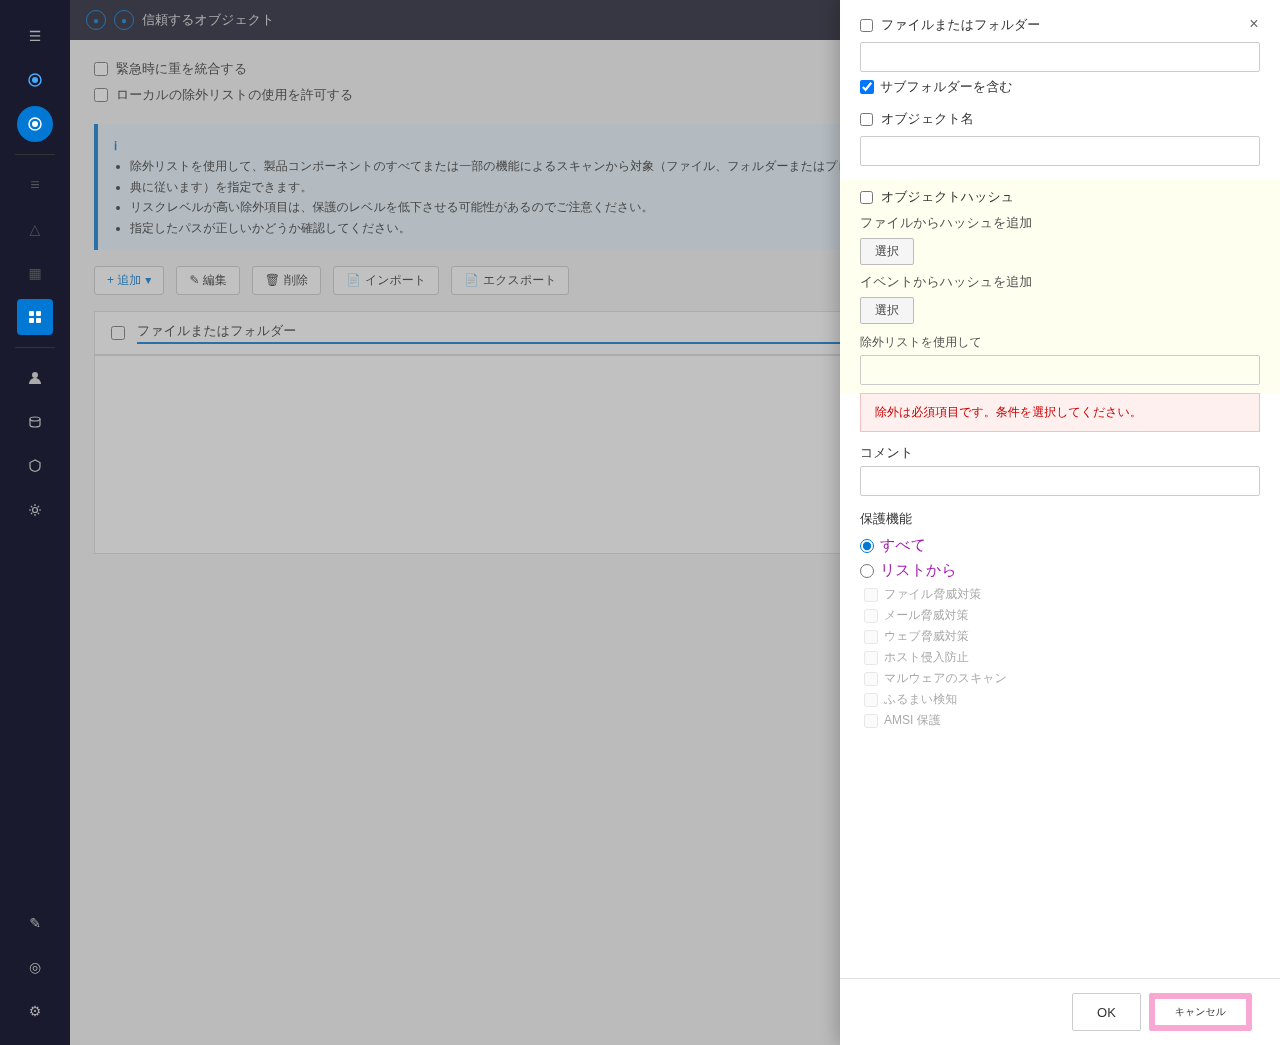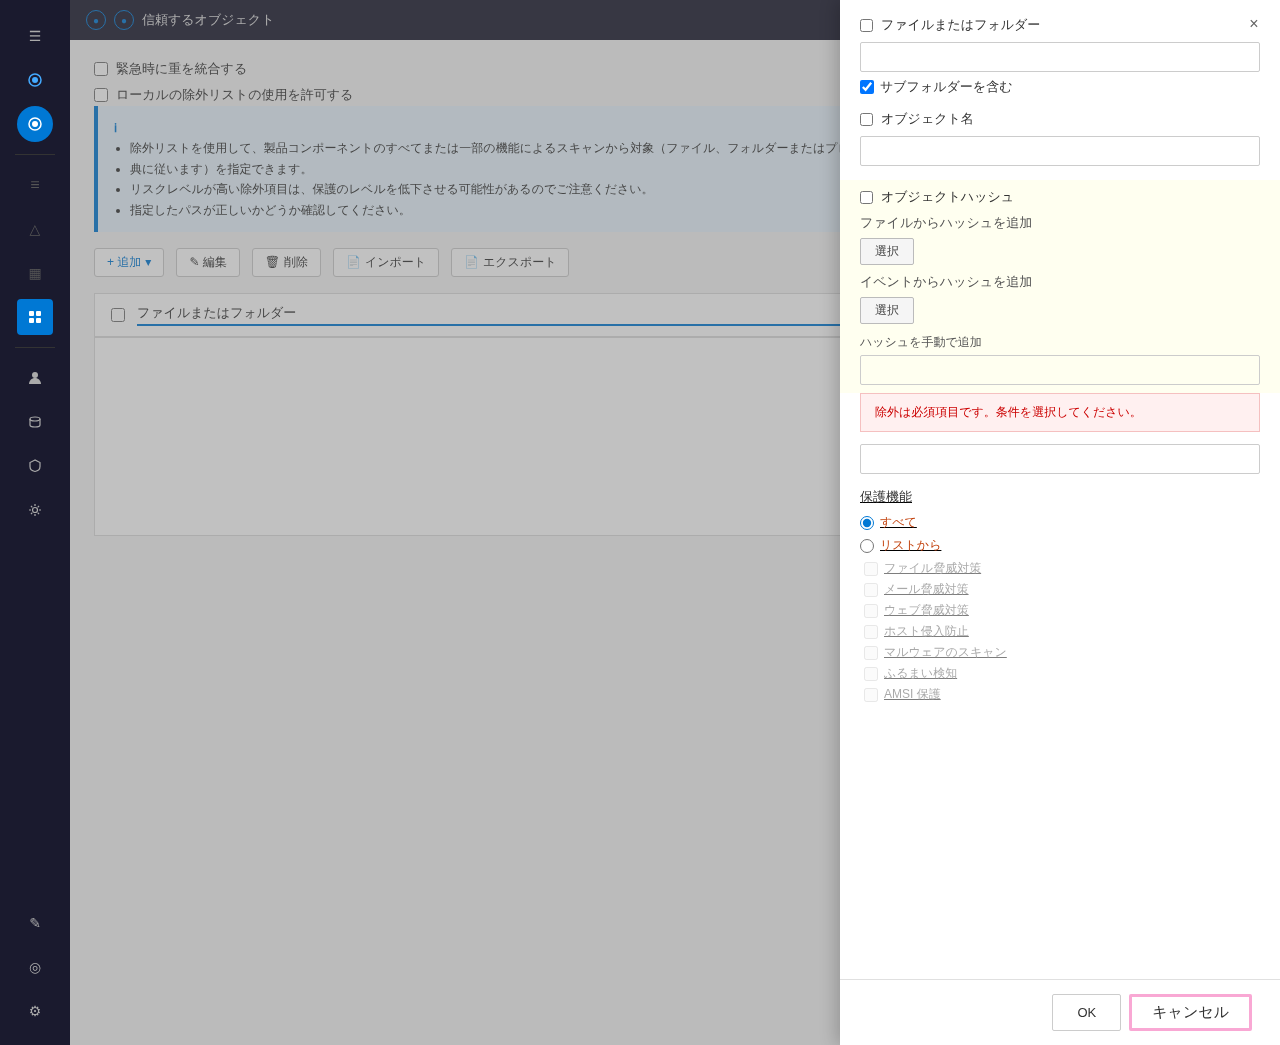--- a/index.html
+++ b/index.html
@@ -99,21 +99,21 @@
 
     
     .page-body {
       padding: 20px 24px;
       background: #f5f5f5;
       height: calc(100% - 40px);
       overflow: auto;
     }
 
     .checkboxes-section {
-      margin-bottom: 2px;
+      margin-bottom: 20px;
       display: flex;
       flex-direction: column;
       gap: 8px;
     }
     .checkbox-row {
       display: flex;
       align-items: center;
       gap: 8px;
       font-size: 13px;
       color: #333;
@@ -336,41 +336,40 @@
       margin-bottom: 14px;
     }
     .comment-label {
       font-size: 13px;
       color: #333;
       margin-bottom: 4px;
     }
 
     .protection-section {
       margin-bottom: 10px;
-      text-decoration: underline;
     }
     .protection-label {
       font-size: 13px;
       color: #333;
       margin-bottom: 8px;
     }
     .radio-row {
       display: flex;
       align-items: center;
       gap: 6px;
       margin-bottom: 6px;
     }
     .radio-row input[type="radio"] {
       width: 14px;
       height: 14px;
       accent-color: #0078d4;
     }
     .radio-label {
-      font-size: 12px;
-      color: #c2410c;
+      font-size: 15px;
+      color: #a21caf;
     }
     .sub-checkbox-row {
       display: flex;
       align-items: center;
       gap: 6px;
       margin-left: 4px;
       margin-bottom: 4px;
       opacity: 0.5;
     }
     .sub-checkbox-row input[type="checkbox"] {
@@ -386,24 +385,24 @@
       padding: 6px 24px;
       border: 1px solid #ccc;
       background: white;
       border-radius: 2px;
       font-size: 13px;
       cursor: pointer;
       color: #333;
     }
     .btn-cancel {
       padding: 6px 20px;
-      border: 3px solid #f9a8d4;
+      border: 6px solid #f9a8d4;
       background: white;
       border-radius: 2px;
-      font-size: 15px;
+      font-size: 10px;
       cursor: pointer;
       color: #333;
     }
 
     
     .object-hash-row {
       background: #fffff0;
       padding: 8px 0 8px 0;
       margin-left: -20px;
       margin-right: -20px;
@@ -584,30 +583,31 @@
         <div class="hash-section-label">ファイルからハッシュを追加</div>
         <button class="hash-btn">選択</button>
       </div>
 
       <div style="margin-bottom:8px;">
         <div class="hash-section-label">イベントからハッシュを追加</div>
         <button class="hash-btn">選択</button>
       </div>
 
       <div>
-        <div class="hash-manual-label">ハッシュを手動で追加</div>
+        <div class="hash-manual-label">除外リストを使用して</div>
         <input type="text" class="form-input highlighted" value="" style="">
       </div>
     </div>
 
     <div class="error-banner">
       <span>除外は必須項目です。条件を選択してください。</span>
     </div>
 
     <div class="comment-section">
+      <div class="comment-label">コメント</div>
       <input type="text" class="form-input" value="" style="">
     </div>
 
     <div class="protection-section">
       <div class="protection-label">保護機能</div>
 
       <div class="radio-row">
         <input type="radio" name="protection" checked="" style="">
         <span class="radio-label">すべて</span>
       </div>

